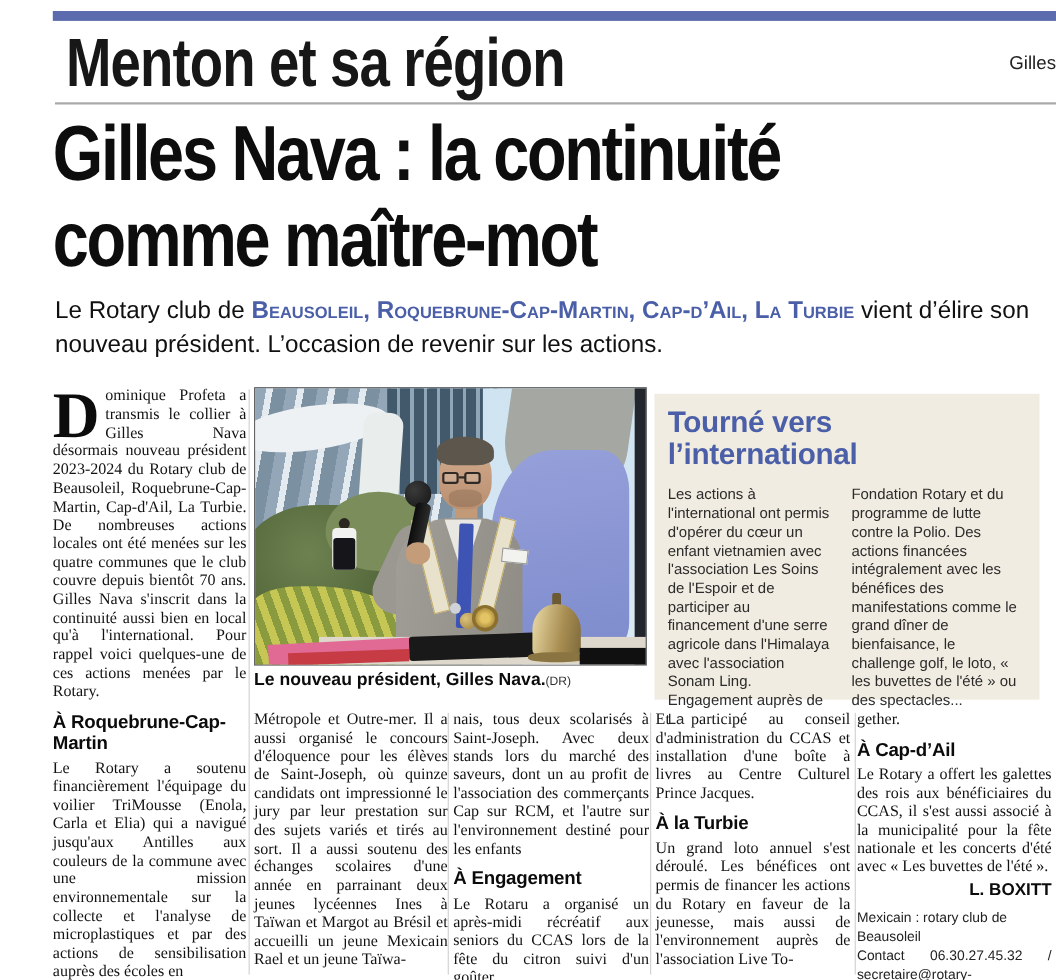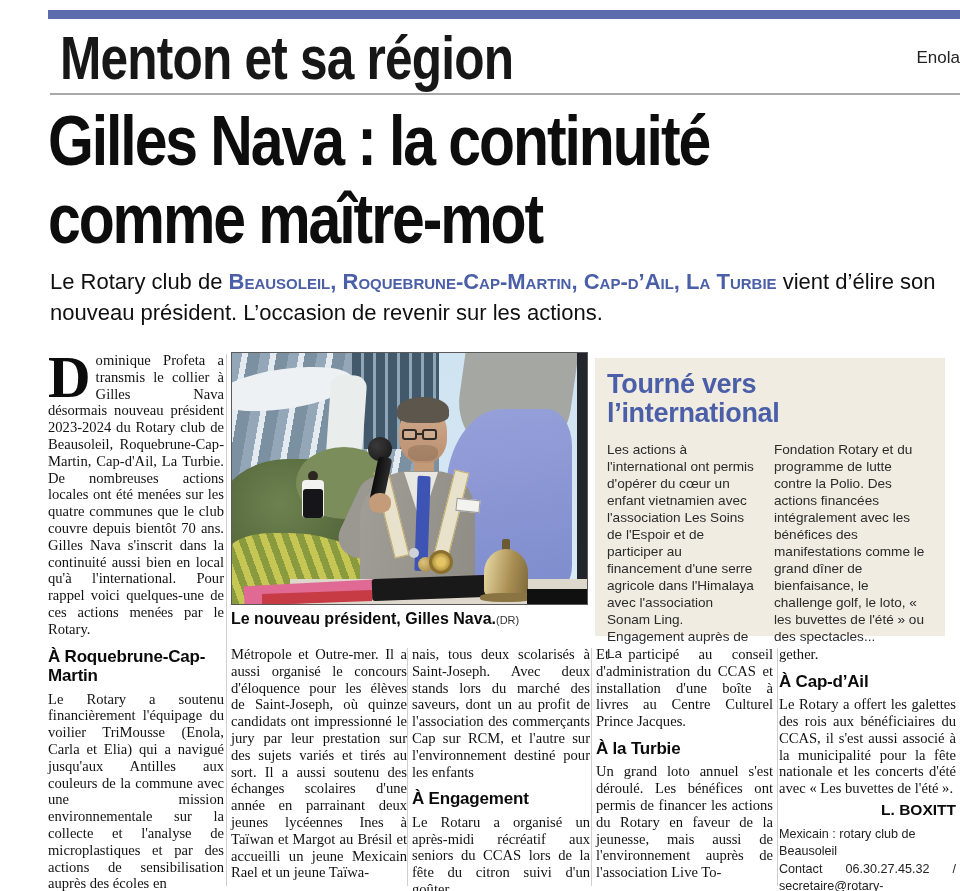--- a/index.html
+++ b/index.html
@@ -111,21 +111,21 @@
   .sidebox-cols{display:flex;gap:16px;}
   .sidebox-col{flex:1;font-size:13.6px;line-height:17px;color:#2b2b2b;text-align:left;}
 </style>
 </head>
 <body>
 
 <div id="page" data-interactable="false">
 
   <div class="topbar" data-interactable="false"></div>
   <div class="section-title" data-interactable="false">Menton et sa région</div>
-  <div class="edition-date" data-interactable="false">Enola</div>
+  <div class="edition-date" data-interactable="false">Gilles</div>
   <div class="header-rule" data-interactable="false"></div>
 
   <div class="headline" data-interactable="false">
     <div data-interactable="false">Gilles Nava : la continuité</div>
     <div data-interactable="false">comme maître-mot</div>
   </div>
 
   <div class="standfirst" data-interactable="false"><span data-interactable="false">Le Rotary club de </span><span class="town" data-interactable="false">Beausoleil, </span><span class="town" data-interactable="false">Roquebrune-Cap-Martin, </span><span class="town" data-interactable="false">Cap-d’Ail, </span><span class="town" data-interactable="false">La Turbie</span><span data-interactable="false"> vient d’élire son nouveau président. L’occasion de revenir sur les actions.</span></div>
 
   <div class="vrule" style="left:226px;top:354px;height:532px;" data-interactable="false"></div>

